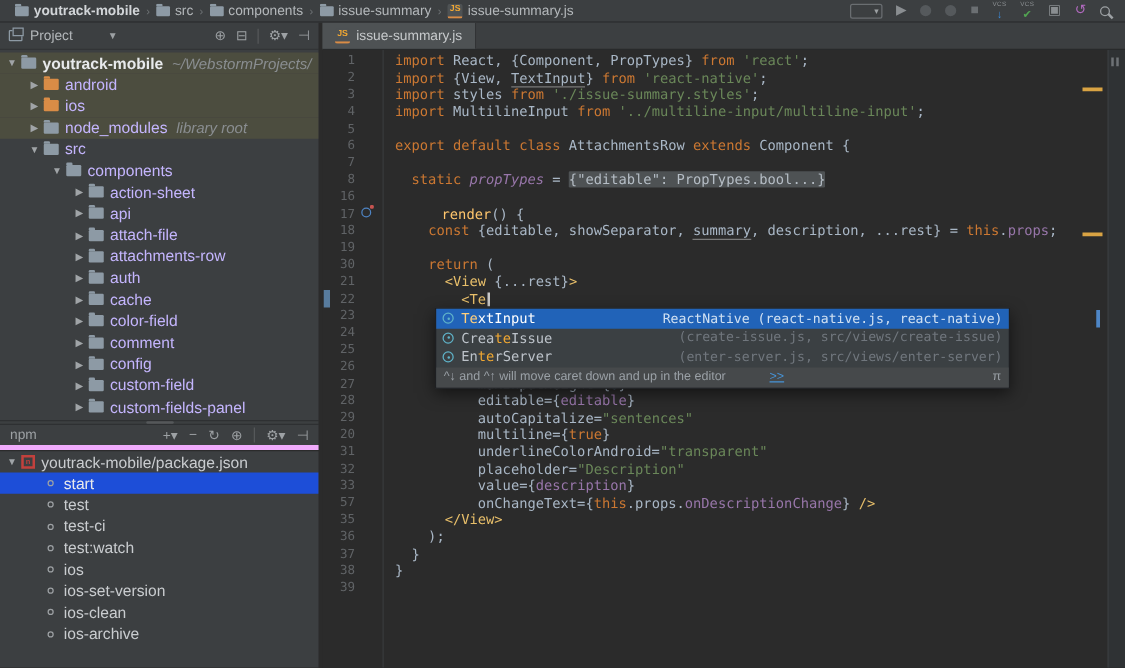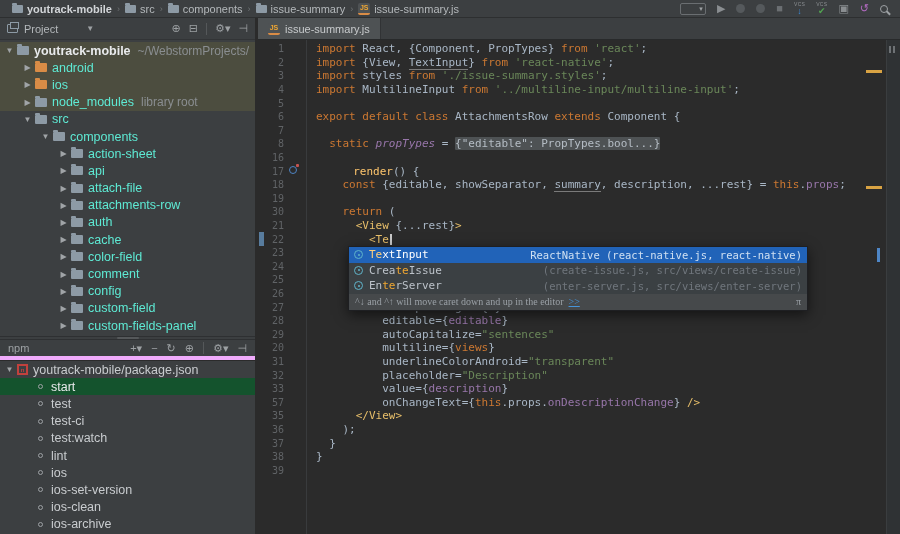--- a/index.html
+++ b/index.html
@@ -38,32 +38,32 @@
   .proj-ico { width:11px; height:9px; border:1px solid #8d9aa5; border-radius:1px; margin-right:6px; position:relative; }
   .proj-ico::after { content:""; position:absolute; left:2px; top:-3px; width:7px; height:5px; border:1px solid #8d9aa5; background:#3c3f41; }
   .hd-caret { margin-left:28px; font-size:8px; color:#9da1a4; }
   .hd-icons { margin-left:auto; display:flex; align-items:center; gap:8px; color:#9da1a4; font-size:11px; }
   .hd-div { width:1px; height:12px; background:#55585a; }
   .tree { position:absolute; left:0; top:40px; width:255px; height:296px; background:#3c3f41; overflow:hidden; padding-top:2px; z-index:2; }
   .trow { height:17.2px; display:flex; align-items:center; white-space:nowrap; font-size:12.5px; }
   .trow.hl { background:#4c4d3f; }
   .chev { width:11px; font-size:8px; color:#a0a4a7; text-align:center; flex:none; }
   .f12 { width:12px; height:9px; margin:0 5px 0 2px; }
-  .tlabel { color:#5eead4; }
+  .tlabel { color:#c4b5fd; }
   .trow.rootrow .tlabel { font-weight:bold; color:#e8eaec; }
-  .tsuffix { color:#8a8e91; margin-left:7px; font-size:12px; }
+  .tsuffix { color:#8a8e91; margin-left:7px; font-size:12px;font-style:italic; }
   .hsplit { position:absolute; left:0; top:336px; width:255px; height:4px; background:#3c3f41;
     border-top:1px solid #2e3032; border-bottom:1px solid #2e3032; z-index:2; text-align:center; }
   .hsplit::after { content:""; display:inline-block; width:22px; height:2px; margin-top:0px; background:#55585a; border-radius:1px; vertical-align:top; }
   .npm-hd { position:absolute; left:0; top:340px; width:255px; height:20px; background:#3c3f41;
     border-bottom:4px solid #f0abfc; display:flex; align-items:center; padding:0 8px; color:#9da1a4; font-size:11px; z-index:2; }
   .npm-hd .hd-icons { gap:9px; }
   .npm-tree { position:absolute; left:0; top:361px; width:255px; height:173px; background:#3c3f41; overflow:hidden; z-index:2; }
   .nrow { height:17.2px; display:flex; align-items:center; white-space:nowrap; font-size:12.5px; color:#c9cccf; }
-  .nrow.selected { background:#14532d; color:#e8eaec; }
+  .nrow.selected { background:#1d4ed8; color:#e8eaec; }
   .npm-ico { width:11px; height:11px; border:2px solid #c2413d; color:#c2413d; font-size:6px; font-weight:bold;
     display:inline-flex; align-items:center; justify-content:center; margin:0 5px 0 2px; flex:none; }
   .dot { width:5px; height:5px; border:1px solid #9da1a4; border-radius:50%; margin:0 8px 0 38px; flex:none; }
   .vsplit { position:absolute; left:255px; top:18px; width:3px; height:516px; background:#2b2b2b; z-index:2; }
 
   
   .tabbar { position:absolute; left:258px; top:18px; width:642px; height:22px; background:#3c3f41;
     border-bottom:1px solid #282a2b; display:flex; align-items:flex-end; z-index:2; }
   .tab { height:21px; background:#4e5254; display:flex; align-items:center; gap:5px; padding:0 10px;
     color:#c7cacc; font-size:11px; border-right:1px solid #313335; }
@@ -91,21 +91,21 @@
     font-family:"DejaVu Sans Mono","Liberation Mono",monospace; font-size:11px; }
   .prow { height:15.5px; display:flex; align-items:center; padding:0 5px; color:#bcc2c9; }
   .prow.sel { background:#2163b8; color:#ffffff; }
   .picon { width:9px; height:9px; border-radius:50%; border:1px solid #5fb3c9; position:relative; margin-right:6px; flex:none; }
   .picon::after { content:""; position:absolute; left:2.5px; top:2.5px; width:2px; height:2px; border-radius:50%; background:#5fb3c9; }
   .match { color:#f0a732; }
   .prow.sel .match { color:#ffcf7d; }
   .pdesc { margin-left:auto; color:#70767d; font-size:10.5px; }
   .prow.sel .pdesc { color:#cfe0f2; }
   .pfoot { height:16px; background:#46494b; display:flex; align-items:center; padding:0 6px;
-    color:#9aa0a6; font-size:10px; font-family:Liberation Serif, serif; }
+    color:#9aa0a6; font-size:10px; font-family:Liberation Sans, sans-serif;gap:30px; }
   .pfoot .link { color:#4794d8; text-decoration:underline; margin-left:5px; cursor:pointer; }
   .pfoot .pi { margin-left:auto; color:#9aa0a6; font-size:10px; }
 
   
   .stripe { position:absolute; right:0; top:40px; width:14px; height:494px; background:#2f3234; border-left:1px solid #3a3d3f; z-index:4; }
   .sb-top { position:absolute; right:5px; top:46px; width:6px; height:7px; z-index:5;
     border-left:2px solid #6e7275; border-right:2px solid #6e7275; }
   .smark { position:absolute; z-index:5; }
 </style>
 </head>
@@ -295,24 +295,20 @@
       <span class="dot"></span>
       <span>test</span>
     </span>
     <span class="nrow">
       <span class="dot"></span>
       <span>test-ci</span>
     </span>
     <span class="nrow">
       <span class="dot"></span>
       <span>test:watch</span>
-    </span>
-    <span class="nrow">
-      <span class="dot"></span>
-      <span>lint</span>
     </span>
     <span class="nrow">
       <span class="dot"></span>
       <span>ios</span>
     </span>
     <span class="nrow">
       <span class="dot"></span>
       <span>ios-set-version</span>
     </span>
     <span class="nrow">
@@ -350,21 +346,21 @@
     <div class="cl"><span class="gutter"><span class="ln">30</span><span class="gmark"></span></span><span class="code"><span class="id">    </span><span class="kw">return</span><span class="id"> (</span></span></div>
     <div class="cl"><span class="gutter"><span class="ln">21</span><span class="gmark"></span></span><span class="code"><span class="id">      </span><span class="tag">&lt;View</span><span class="id"> {...rest}</span><span class="tag">&gt;</span></span></div>
     <div class="cl"><span class="gutter"><span class="changebar"></span><span class="ln">22</span><span class="gmark"></span></span><span class="code"><span class="id">        </span><span class="tag">&lt;Te</span><span class="caret"></span></span></div>
     <div class="cl"><span class="gutter"><span class="ln">23</span><span class="gmark"></span></span><span class="code"></span></div>
     <div class="cl"><span class="gutter"><span class="ln">24</span><span class="gmark"></span></span><span class="code"></span></div>
     <div class="cl"><span class="gutter"><span class="ln">25</span><span class="gmark"></span></span><span class="code"></span></div>
     <div class="cl"><span class="gutter"><span class="ln">26</span><span class="gmark"></span></span><span class="code"></span></div>
     <div class="cl"><span class="gutter"><span class="ln">27</span><span class="gmark"></span></span><span class="code"><span class="id">          maxInputHeight={</span><span class="num">0</span><span class="id">}</span></span></div>
     <div class="cl"><span class="gutter"><span class="ln">28</span><span class="gmark"></span></span><span class="code"><span class="id">          editable={</span><span class="field">editable</span><span class="id">}</span></span></div>
     <div class="cl"><span class="gutter"><span class="ln">29</span><span class="gmark"></span></span><span class="code"><span class="id">          autoCapitalize=</span><span class="str">"sentences"</span></span></div>
-    <div class="cl"><span class="gutter"><span class="ln">20</span><span class="gmark"></span></span><span class="code"><span class="id">          multiline={</span><span class="kw">views</span><span class="id">}</span></span></div>
+    <div class="cl"><span class="gutter"><span class="ln">20</span><span class="gmark"></span></span><span class="code"><span class="id">          multiline={</span><span class="kw">true</span><span class="id">}</span></span></div>
     <div class="cl"><span class="gutter"><span class="ln">31</span><span class="gmark"></span></span><span class="code"><span class="id">          underlineColorAndroid=</span><span class="str">"transparent"</span></span></div>
     <div class="cl"><span class="gutter"><span class="ln">32</span><span class="gmark"></span></span><span class="code"><span class="id">          placeholder=</span><span class="str">"Description"</span></span></div>
     <div class="cl"><span class="gutter"><span class="ln">33</span><span class="gmark"></span></span><span class="code"><span class="id">          value={</span><span class="field">description</span><span class="id">}</span></span></div>
     <div class="cl"><span class="gutter"><span class="ln">57</span><span class="gmark"></span></span><span class="code"><span class="id">          onChangeText={</span><span class="kw">this</span><span class="id">.props.</span><span class="field">onDescriptionChange</span><span class="id">} </span><span class="tag">/&gt;</span></span></div>
     <div class="cl"><span class="gutter"><span class="ln">35</span><span class="gmark"></span></span><span class="code"><span class="id">      </span><span class="tag">&lt;/View&gt;</span></span></div>
     <div class="cl"><span class="gutter"><span class="ln">36</span><span class="gmark"></span></span><span class="code"><span class="id">    );</span></span></div>
     <div class="cl"><span class="gutter"><span class="ln">37</span><span class="gmark"></span></span><span class="code"><span class="id">  }</span></span></div>
     <div class="cl"><span class="gutter"><span class="ln">38</span><span class="gmark"></span></span><span class="code"><span class="id">}</span></span></div>
     <div class="cl"><span class="gutter"><span class="ln">39</span><span class="gmark"></span></span><span class="code"></span></div>
   </div>

